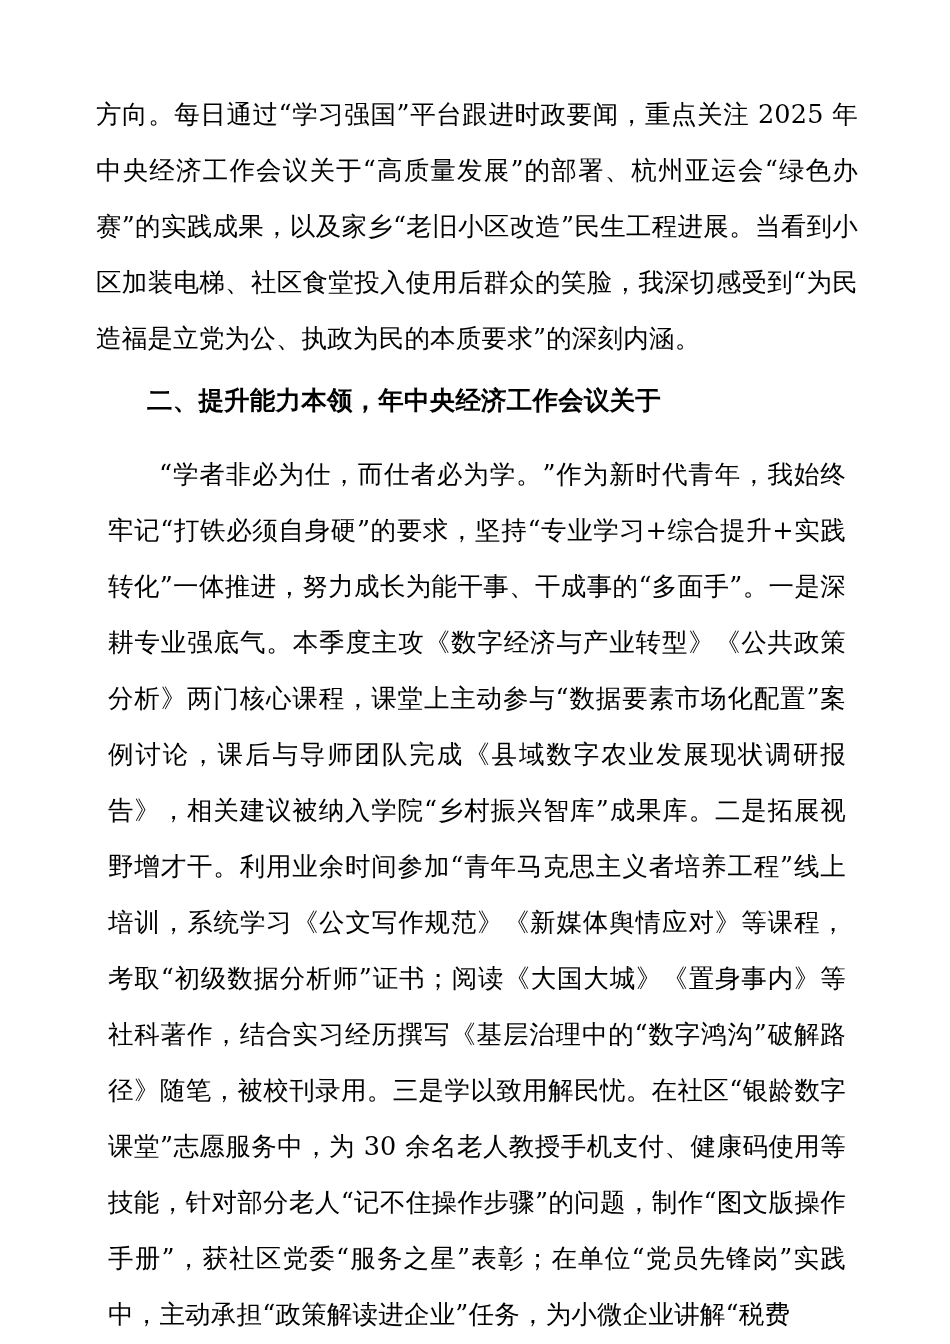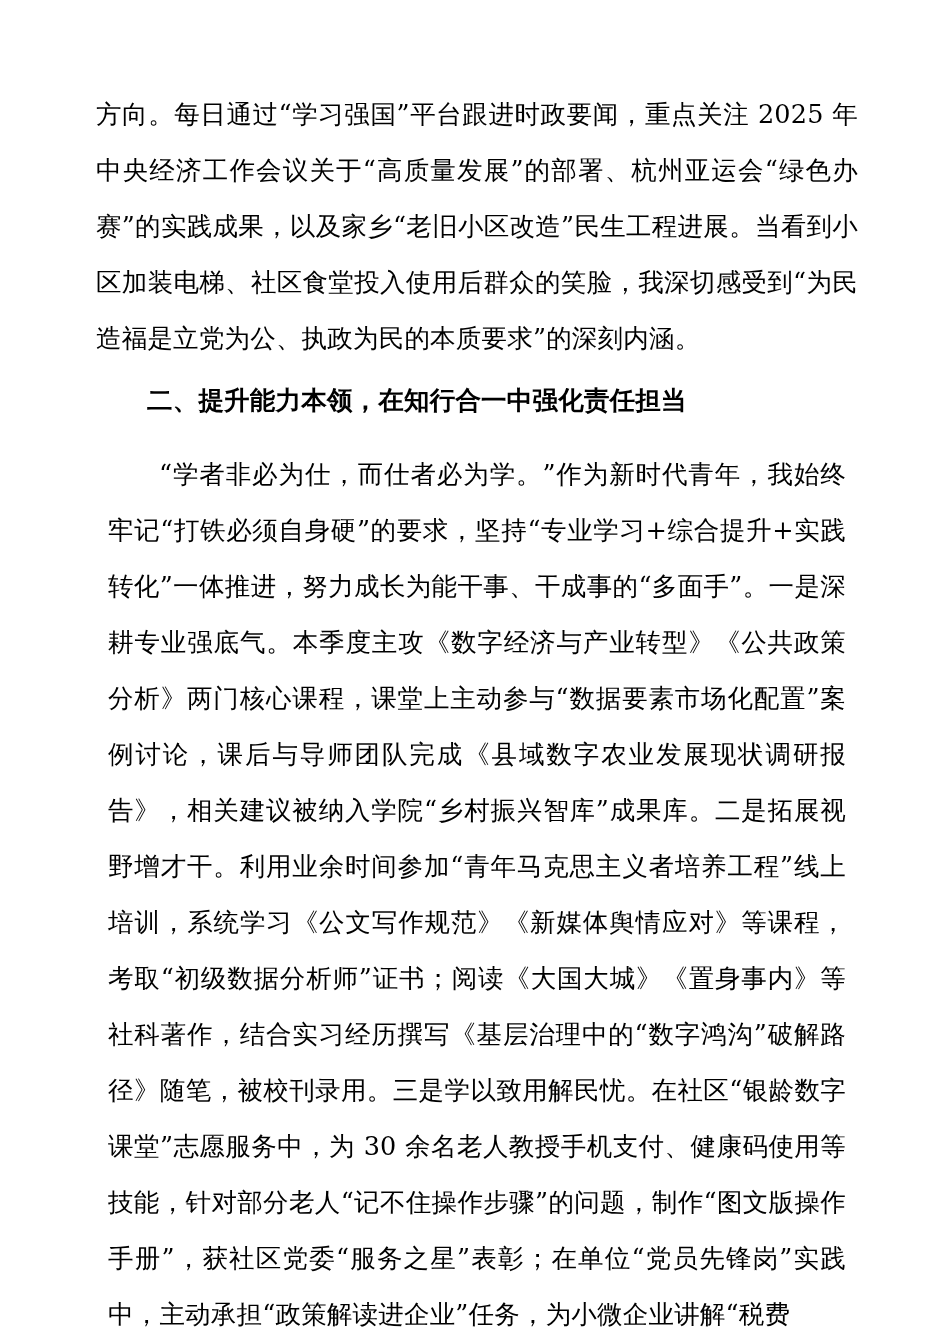--- a/index.html
+++ b/index.html
@@ -46,20 +46,20 @@
 </head>
 <body>
 
 <div class="page">
   <div class="doc-body">
 
     <p class="cont">方向。每日通过“学习强国”平台跟进时政要闻，重点关注 2025 年中央经济工作会议关于“高质量发展”的部署、杭州亚运会“绿色办赛”的实践成果，以及家乡“老旧小区改造”民生工程进展。当看到小区加装电梯、社区食堂投入使用后群众的笑脸，我深切感受到“为民造福是立党为公、执政为民的本质要求”的深刻内涵。</p>
 
     <div class="spacer-sm"></div>
 
-    <p class="heading">二、提升能力本领，在知行合一中强化责任担当</p>
+    <p class="heading">二、提升能力本领，年中央经济工作会议关于</p>
 
     <div class="spacer-sm"></div>
 
     <p class="para">“学者非必为仕，而仕者必为学。”作为新时代青年，我始终牢记“打铁必须自身硬”的要求，坚持“专业学习+综合提升+实践转化”一体推进，努力成长为能干事、干成事的“多面手”。一是深耕专业强底气。本季度主攻《数字经济与产业转型》《公共政策分析》两门核心课程，课堂上主动参与“数据要素市场化配置”案例讨论，课后与导师团队完成《县域数字农业发展现状调研报告》，相关建议被纳入学院“乡村振兴智库”成果库。二是拓展视野增才干。利用业余时间参加“青年马克思主义者培养工程”线上培训，系统学习《公文写作规范》《新媒体舆情应对》等课程，考取“初级数据分析师”证书；阅读《大国大城》《置身事内》等社科著作，结合实习经历撰写《基层治理中的“数字鸿沟”破解路径》随笔，被校刊录用。三是学以致用解民忧。在社区“银龄数字课堂”志愿服务中，为 30 余名老人教授手机支付、健康码使用等技能，针对部分老人“记不住操作步骤”的问题，制作“图文版操作手册”，获社区党委“服务之星”表彰；在单位“党员先锋岗”实践中，主动承担“政策解读进企业”任务，为小微企业讲解“税费</p>
 
   </div>
 </div>
 
 </body></html>

